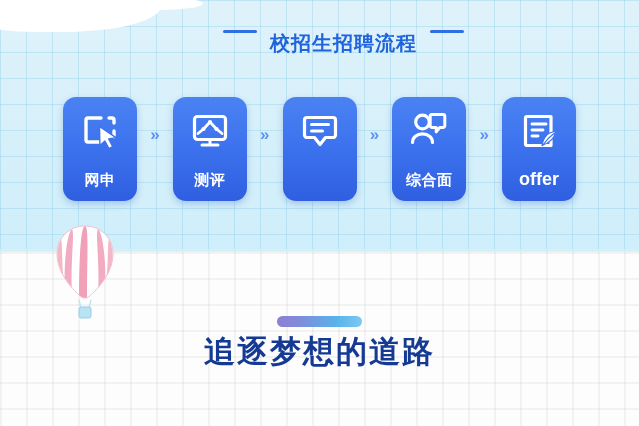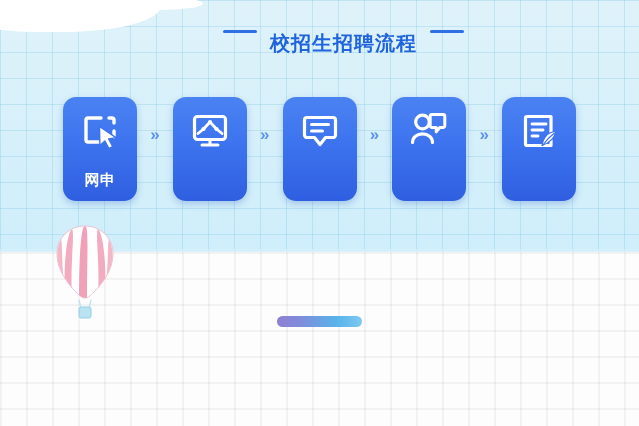--- a/index.html
+++ b/index.html
@@ -149,20 +149,21 @@
       <span class="card-icon">
         <svg viewBox="0 0 44 44" width="44" height="44">
           <rect x="6.5" y="7.5" width="31" height="23" rx="3" fill="none" stroke="#fff" stroke-width="3.2"></rect>
           <path d="M10 24.5l5.5-4.5 6.5-7 6.5 7 5.5 4.5" fill="none" stroke="#fff" stroke-width="2.8" stroke-linecap="round" stroke-linejoin="round"></path>
           <circle cx="15.5" cy="20" r="2.1" fill="#fff"></circle>
           <circle cx="22" cy="13" r="2.1" fill="#fff"></circle>
           <circle cx="28.5" cy="20" r="2.1" fill="#fff"></circle>
           <path d="M22 30.5v4M14 36h16" fill="none" stroke="#fff" stroke-width="3" stroke-linecap="round"></path>
         </svg>
       </span>
+      <span class="card-label">测评</span>
     </div>
 
     <span class="chev">»</span>
 
     <div class="card">
       <span class="card-icon">
         <svg viewBox="0 0 44 44" width="44" height="44">
           <path d="M9 8.5h26a2.5 2.5 0 0 1 2.5 2.5v15a2.5 2.5 0 0 1-2.5 2.5h-7.5L22 35.5 16.5 28.5H9A2.5 2.5 0 0 1 6.5 26V11A2.5 2.5 0 0 1 9 8.5z" fill="none" stroke="#fff" stroke-width="3.2" stroke-linejoin="round"></path>
           <path d="M13.5 15.5h17M13.5 22h11" fill="none" stroke="#fff" stroke-width="3" stroke-linecap="round"></path>
         </svg>
@@ -172,33 +173,35 @@
     <span class="chev">»</span>
 
     <div class="card">
       <span class="card-icon">
         <svg viewBox="0 0 44 44" width="44" height="44">
           <circle cx="15.5" cy="13" r="6.8" fill="none" stroke="#fff" stroke-width="3.2"></circle>
           <path d="M25 5.5h11a1.8 1.8 0 0 1 1.8 1.8v9.4a1.8 1.8 0 0 1-1.8 1.8h-3.2l-3.6 4.3V18.5H25a1.8 1.8 0 0 1-1.8-1.8V7.3A1.8 1.8 0 0 1 25 5.5z" fill="none" stroke="#fff" stroke-width="3" stroke-linejoin="round"></path>
           <path d="M5.5 33.5c0-5.4 4.5-8.6 10-8.6s10 3.2 10 8.6" fill="none" stroke="#fff" stroke-width="3.2" stroke-linecap="round"></path>
         </svg>
       </span>
+      <span class="card-label">综合面</span>
     </div>
 
     <span class="chev">»</span>
 
     <div class="card">
       <span class="card-icon">
         <svg viewBox="0 0 44 44" width="44" height="44">
           <path d="M10 7.5h24v20M34 31v5.5H10a1.5 1.5 0 0 1-1.5-1.5V9a1.5 1.5 0 0 1 1.5-1.5" fill="none" stroke="#fff" stroke-width="3.2" stroke-linecap="round" stroke-linejoin="round"></path>
           <path d="M15 15h14M15 21h11M15 27h6" fill="none" stroke="#fff" stroke-width="2.9" stroke-linecap="round"></path>
           <path d="M38.5 22.5c-7 .5-12 5.3-13.5 14 5-1.8 12.5-5.5 13.5-14z" fill="#fff" stroke="#3d73ee" stroke-width="1.2" stroke-linejoin="round"></path>
           <path d="M37 24.5c-4.5 3.2-8.3 7.2-11.5 12" fill="none" stroke="#3d73ee" stroke-width="1.3" stroke-linecap="round"></path>
         </svg>
       </span>
+      <span class="card-label latin">offer</span>
     </div>
 
   </div>
 
   <span class="balloon">
     <svg viewBox="0 0 66 104" width="66" height="104">
       <defs>
         <clipPath id="env">
           <path d="M33 2c16 0 28 12 28 28 0 16-11 30-19 38-4 4-6 6-9 6s-5-2-9-6C16 60 5 46 5 30 5 14 17 2 33 2z"></path>
         </clipPath>
@@ -212,15 +215,16 @@
         <path d="M57 15c4 5 6 28 1 55l-5-2c4-28 2-47 4-53z" fill="#f4b7c8"></path>
       </g>
       <path d="M33 2c16 0 28 12 28 28 0 16-11 30-19 38-4 4-6 6-9 6s-5-2-9-6C16 60 5 46 5 30 5 14 17 2 33 2z" fill="none" stroke="#eec2cf" stroke-width="1"></path>
       <path d="M27 76l2 8M39 76l-2 8" stroke="#bfe2f0" stroke-width="1.4" fill="none"></path>
       <rect x="27" y="83" width="12" height="11" rx="2" fill="#b9e3f2" stroke="#95cfe6" stroke-width="1"></rect>
     </svg>
   </span>
 
   <div class="pill"></div>
   <div class="slogan">
+    <div class="slogan-line">追逐梦想的道路</div>
   </div>
 
 </div>
 
 </body></html>

